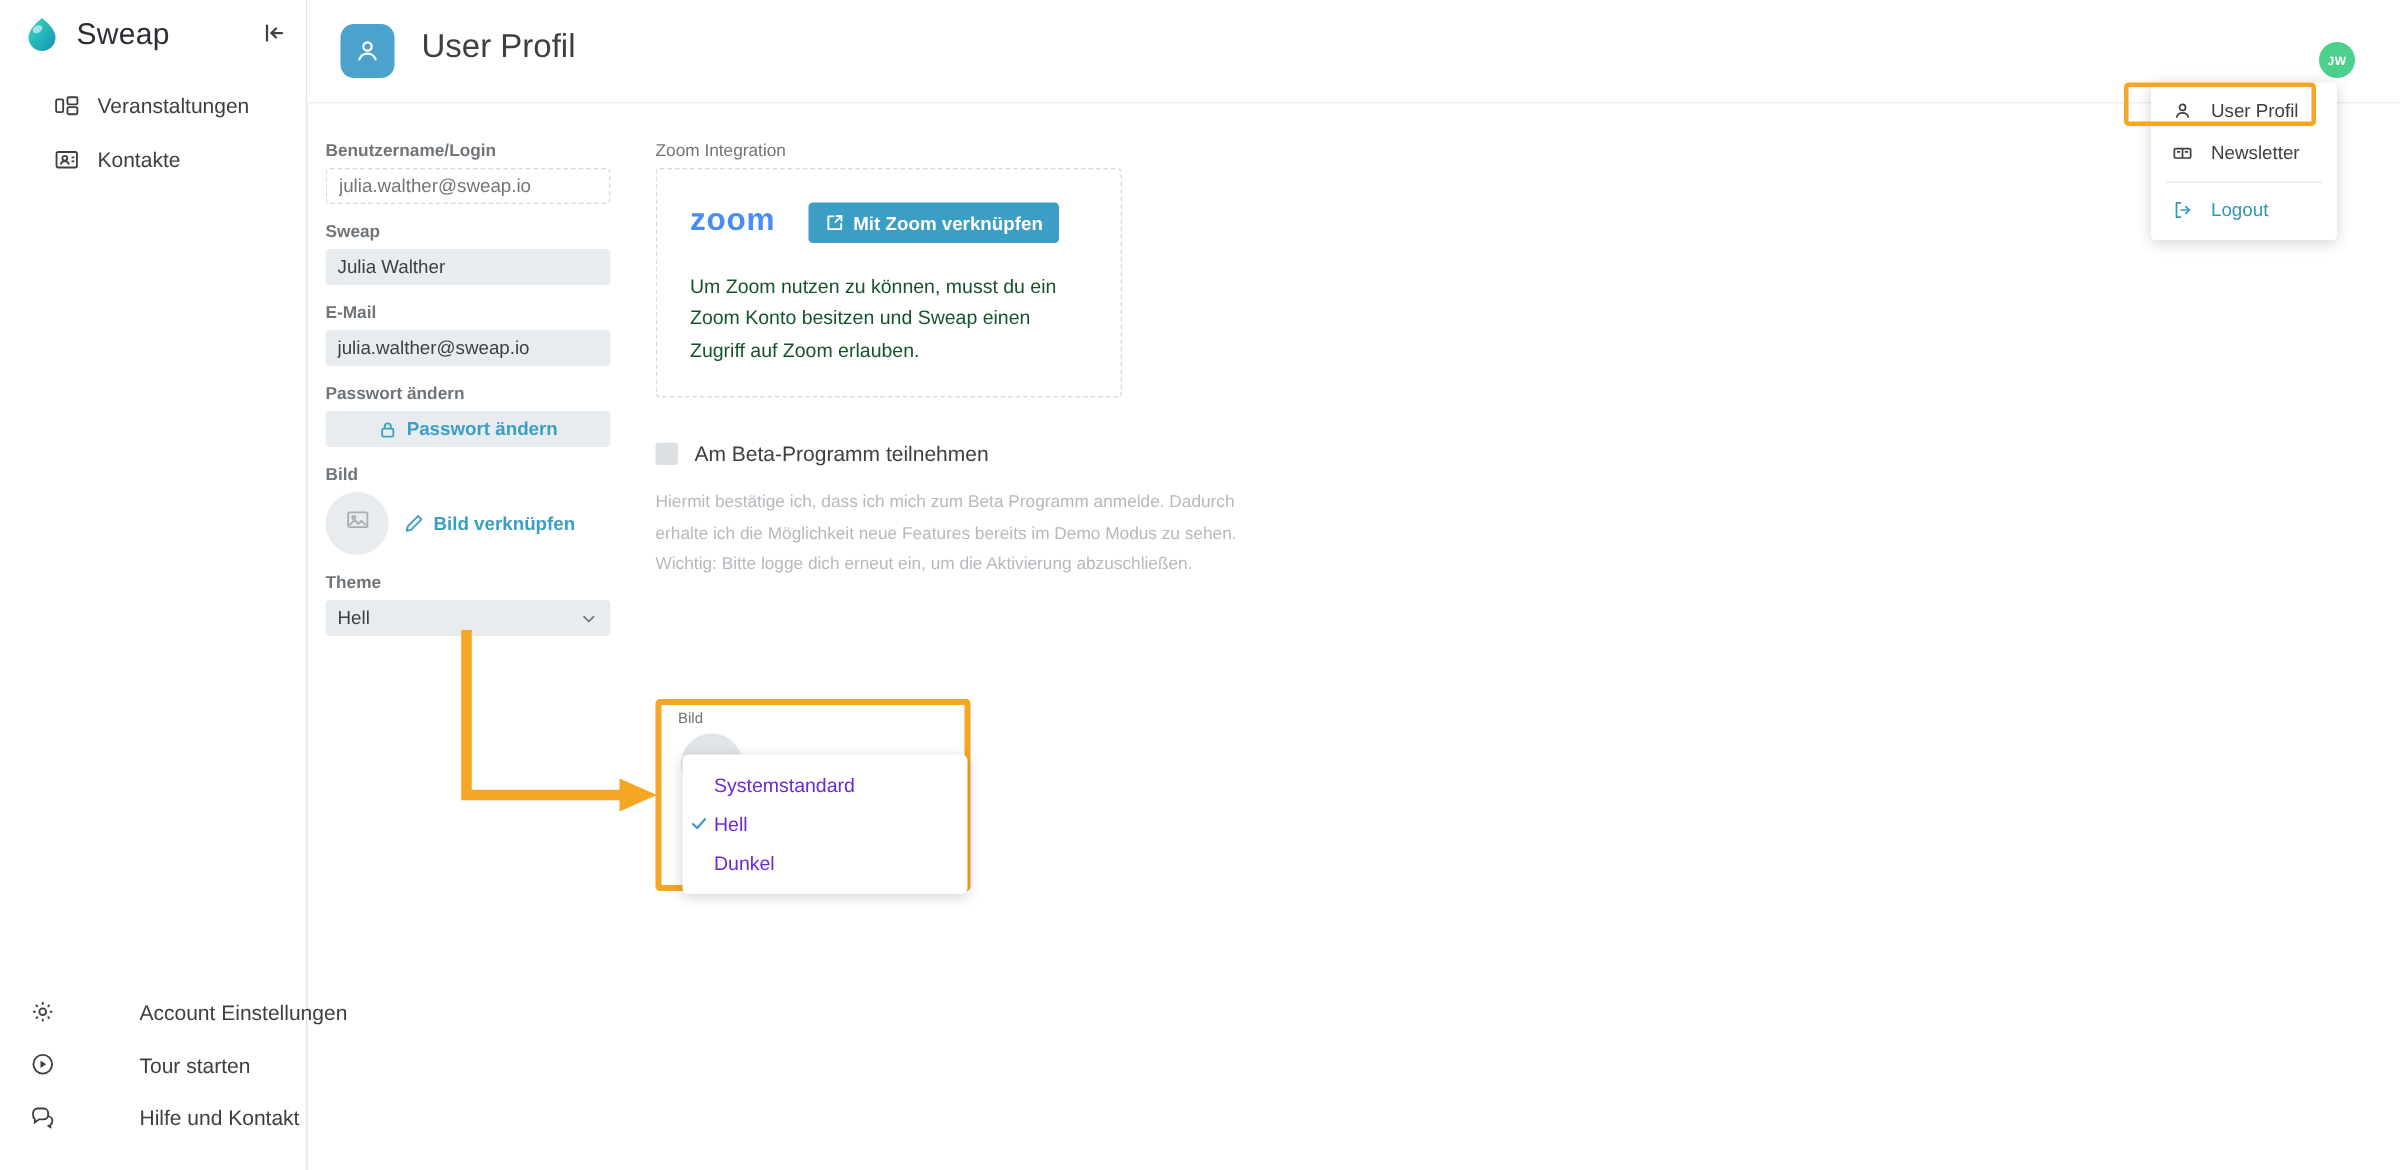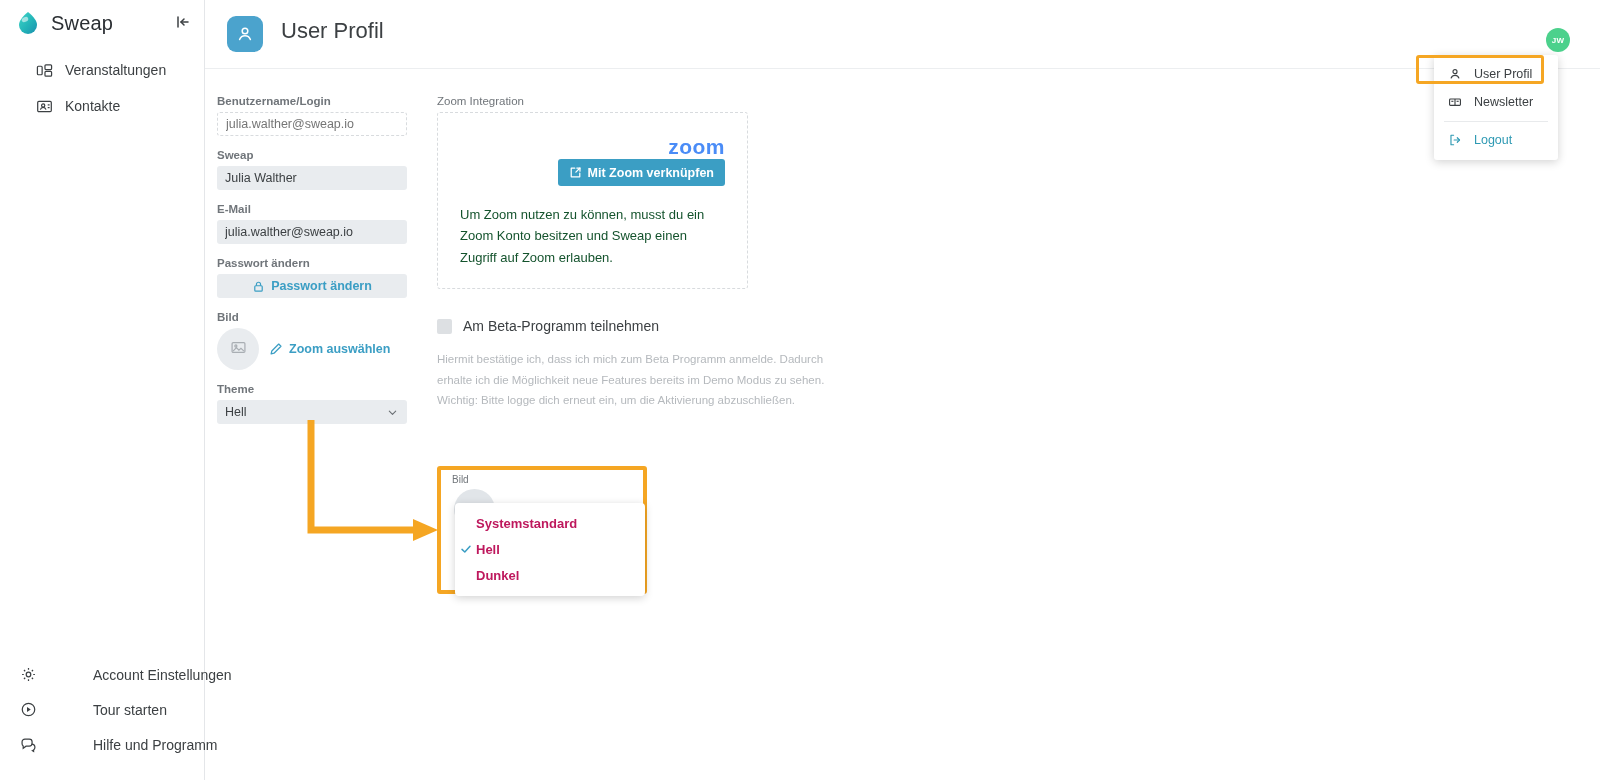--- a/index.html
+++ b/index.html
@@ -135,21 +135,21 @@
   }
   .f-select .chev { position: absolute; right: 9px; top: 7px; }
 
   
   #right-col { position: absolute; left: 437px; top: 95px; width: 420px; }
   .sec-label { font-size: 11.5px; color: #70757a; margin-bottom: 5px; }
   .zoom-card {
     width: 311px; border: 1px dashed #d8dbde; border-radius: 3px;
     padding: 22px 22px 20px 22px;
   }
-  .zoom-top { display: flex; align-items: flex-end; flex-direction: column; }
+  .zoom-top { display: flex; align-items: flex-start; }
   .zoom-logo {
     font-size: 21px; font-weight: bold; color: #4a8cf7;
     letter-spacing: .5px; font-family: "Liberation Sans", sans-serif;
   }
   .zoom-btn {
     margin-left: 22px; height: 27px; border-radius: 3px; background: #3b9ec4;
     display: flex; align-items: center; padding: 0 11px;
     font-size: 12.5px; font-weight: bold; color: #ffffff; cursor: pointer;
     white-space: nowrap;
   }
@@ -184,23 +184,22 @@
     width: 41px; height: 41px; border-radius: 50%; background: #e1e5e9;
   }
   .co-menu {
     position: absolute; left: 14px; top: 33px;
     width: 190px; background: #ffffff;
     border-radius: 4px; box-shadow: 0 2px 9px rgba(0,0,0,.18);
     padding: 7px 0 8px 0;
   }
   .co-item {
     display: flex; align-items: center; height: 26px;
-    padding-left: 21px; font-size: 13px; color: #be185d; cursor: pointer;
+    padding-left: 21px; font-size: 13px; color: #6d28d9; cursor: pointer;
     position: relative;
-    font-weight: bold;
   }
   .co-item .co-check {
     position: absolute; left: 5px; top: 7px;
     width: 12px; height: 12px; display: flex; align-items: center; justify-content: center;
   }
 
   
   #arrow-svg {
     position: absolute; left: 295px; top: 420px;
     width: 150px; height: 125px; z-index: 25; pointer-events: none;
@@ -280,21 +279,21 @@
       </span>
       <span class="nav-label">Tour starten</span>
     </div>
     <div class="nav-item">
       <span class="nav-ico">
         <svg width="17" height="17" viewBox="0 0 18 18" fill="none" stroke="#3c4043" stroke-width="1.3">
           <path d="M2.2 6.2a3 3 0 0 1 3-3h4.6a3 3 0 0 1 3 3v1.6a3 3 0 0 1-3 3H6.4L3.4 13V10.6a3 3 0 0 1-1.2-2.4z"></path>
           <path d="M12.4 8.6a3.4 3.4 0 0 1 3.4 3.4 3.3 3.3 0 0 1-1.4 2.7v1.6l-2-1.2"></path>
         </svg>
       </span>
-      <span class="nav-label">Hilfe und Programm</span>
+      <span class="nav-label">Hilfe und Kontakt</span>
     </div>
   </div>
 </div>
 
 <div id="header">
   <div class="page-icon">
     <svg width="20" height="20" viewBox="0 0 20 20" fill="none" stroke="#ffffff" stroke-width="1.5" stroke-linecap="round">
       <circle cx="10" cy="7" r="2.8"></circle>
       <path d="M4.6 15.6c.9-2.6 3-3.9 5.4-3.9s4.5 1.3 5.4 3.9"></path>
     </svg>
@@ -379,21 +378,21 @@
             <path d="M3.2 12.8l3.6-3.6 2.6 2.6 2.2-2 3.2 3"></path>
           </svg>
         </span>
       </div>
       <div class="pic-link">
         <span class="b-ico">
           <svg width="14" height="14" viewBox="0 0 15 15" fill="none" stroke="#3b9ec4" stroke-width="1.35" stroke-linecap="round" stroke-linejoin="round">
             <path d="M10.4 2.2l2.4 2.4-7.4 7.4-3.1.7.7-3.1z"></path>
           </svg>
         </span>
-        <span>Zoom auswählen</span>
+        <span>Bild verknüpfen</span>
       </div>
     </div>
   </div>
 
   <div class="f-group">
     <div class="f-label">Theme</div>
     <div class="f-select">
       <span>Hell</span>
       <span class="chev">
         <svg width="11" height="11" viewBox="0 0 12 12" fill="none" stroke="#6b7075" stroke-width="1.2" stroke-linecap="round" stroke-linejoin="round">

